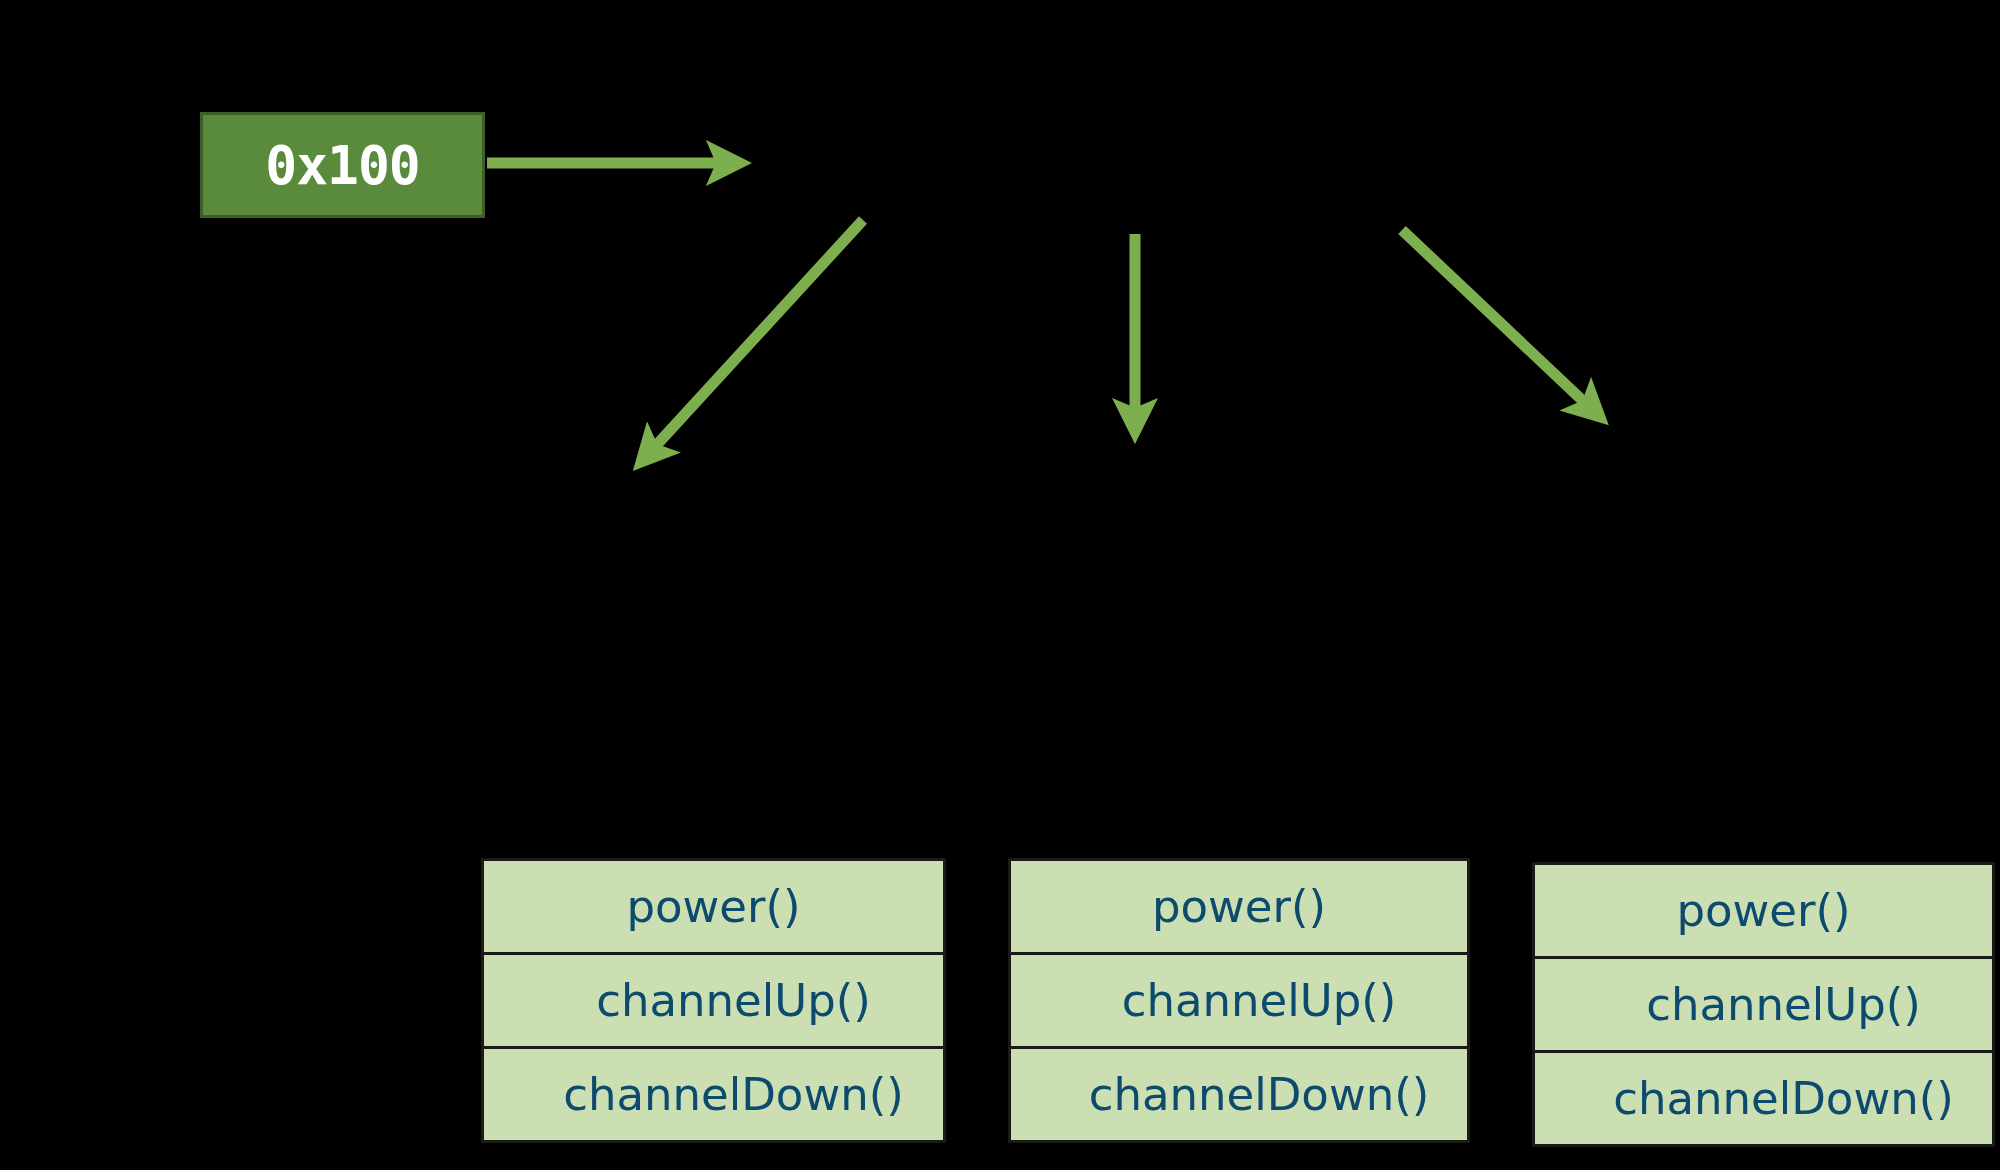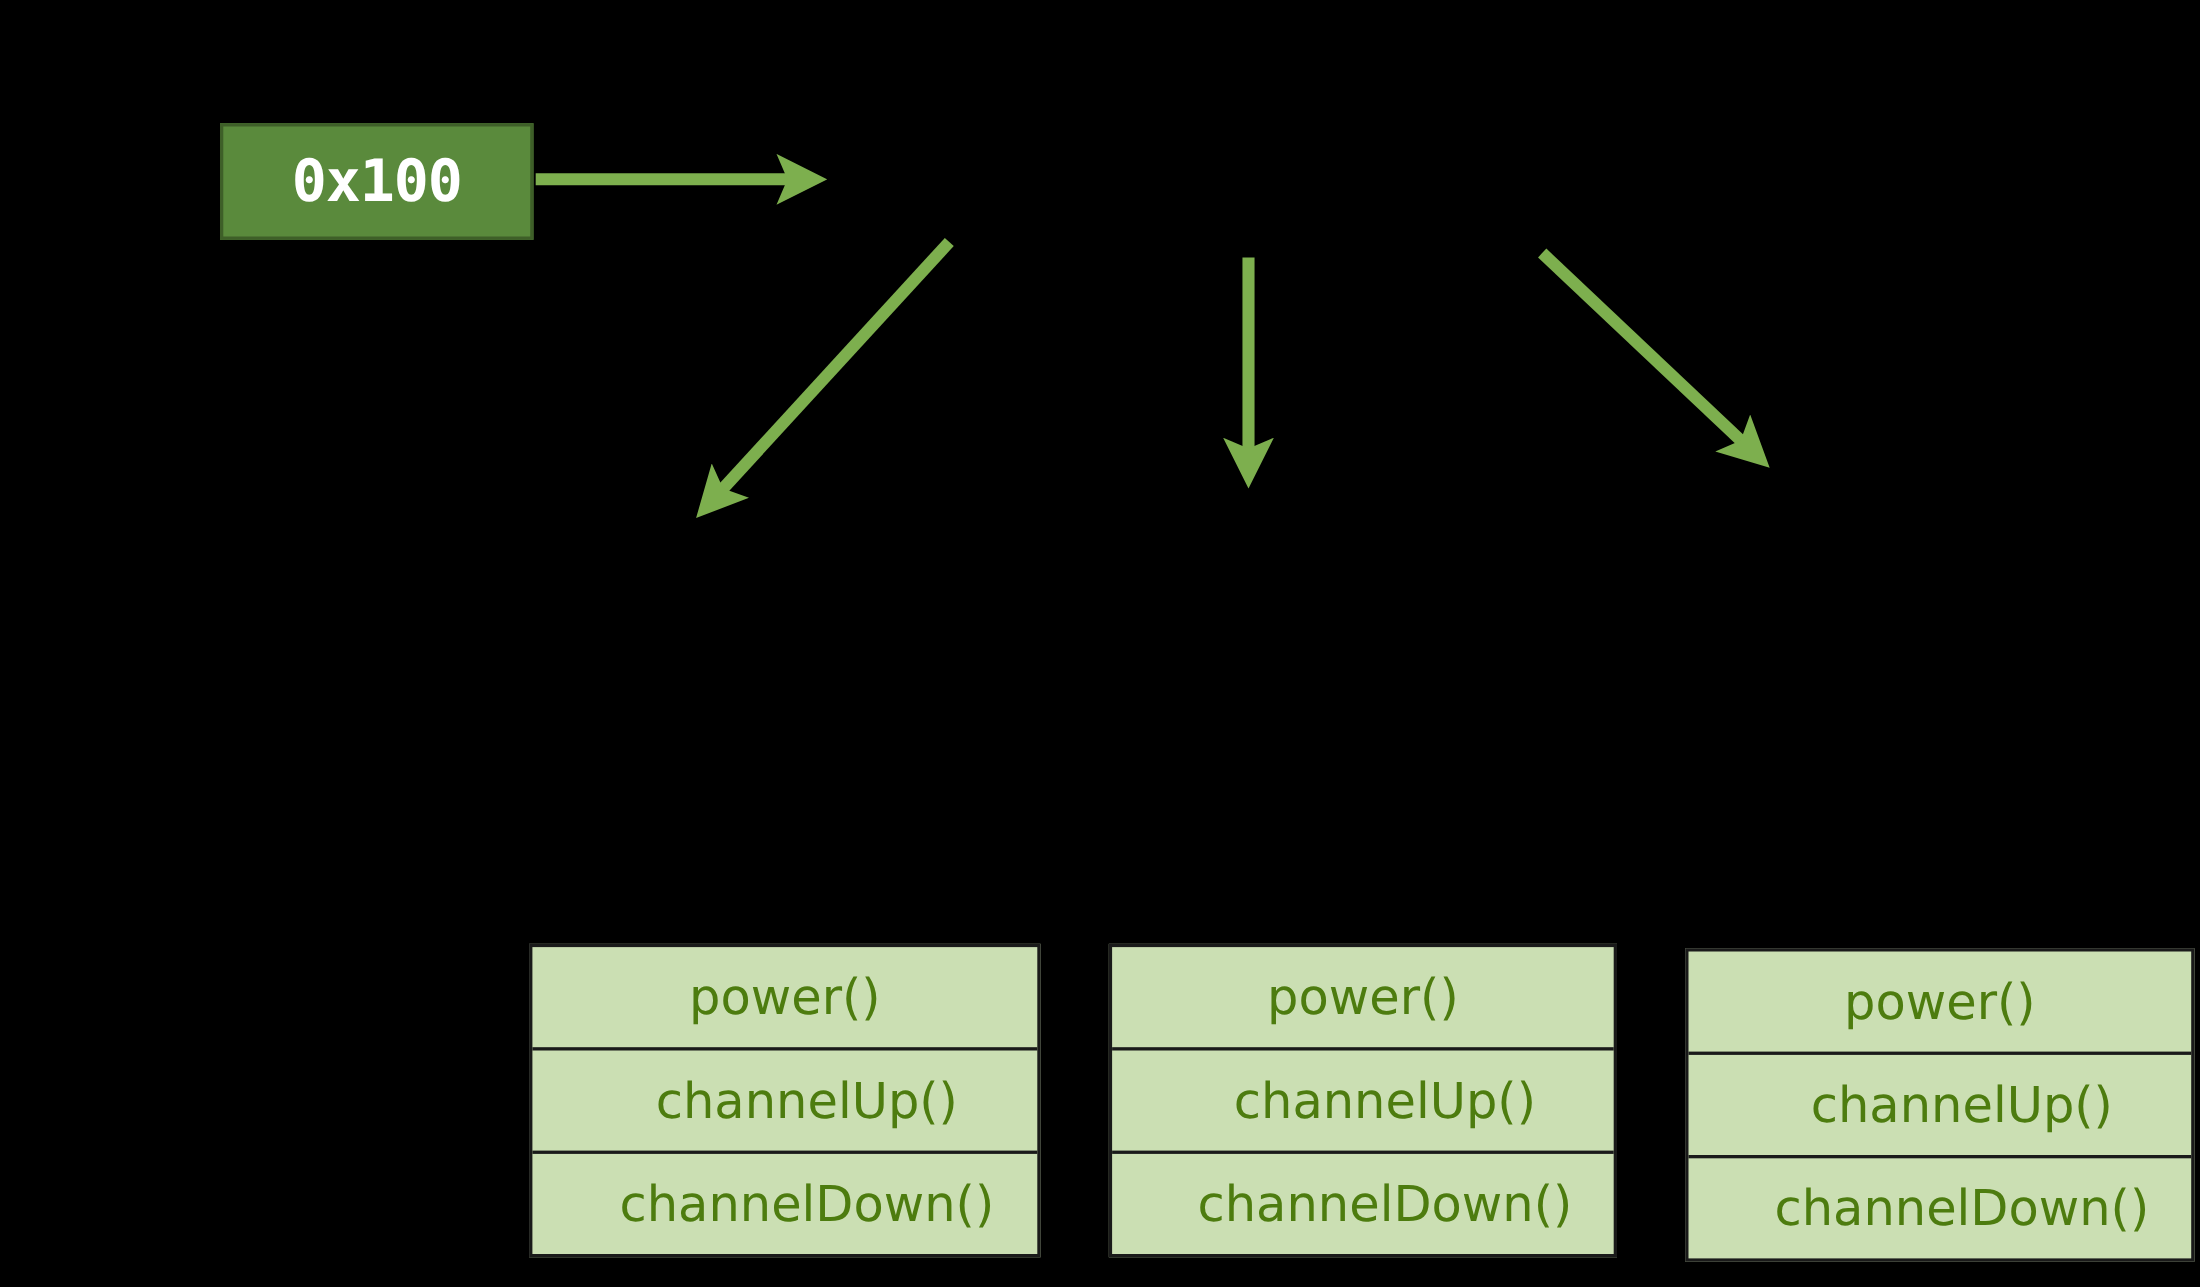--- a/index.html
+++ b/index.html
@@ -60,21 +60,21 @@
     background: #cbdfb3;
     border: 3px solid #1a1a1a;
     display: flex;
     flex-direction: column;
   }
   .method-row {
     flex: 1 1 0;
     display: flex;
     align-items: center;
     justify-content: center;
-    color: #4d7c0f;
+    color: #0c4a6e;
     font-family: "DejaVu Sans", "Liberation Sans", sans-serif;
     font-size: 45px;
     line-height: 1;
     white-space: nowrap;
     box-sizing: border-box;
   }
   .method-row + .method-row {
     border-top: 3px solid #1a1a1a;
     padding-left: 40px;
   }

